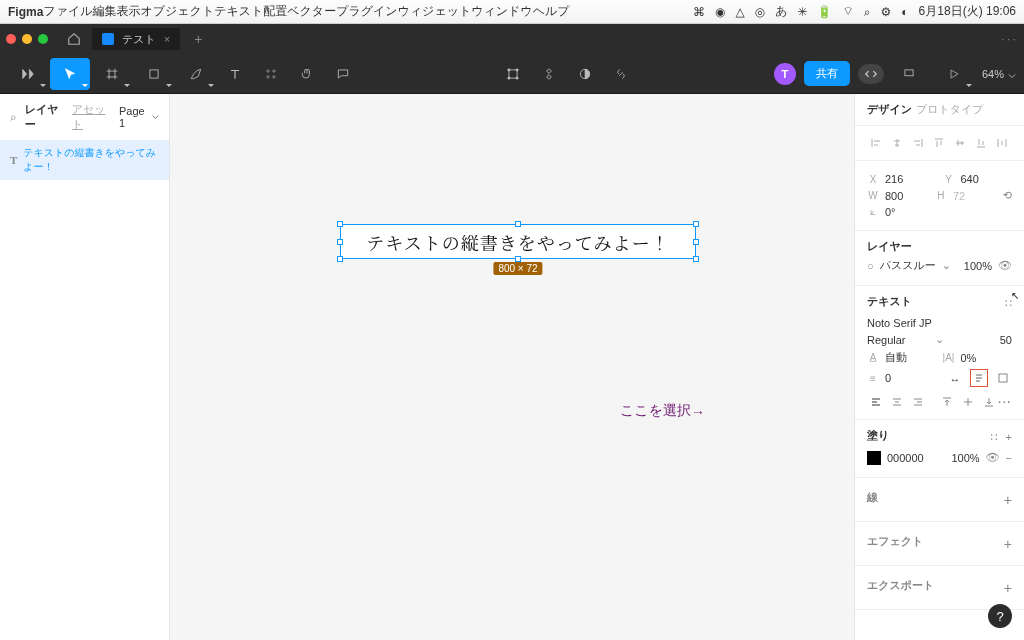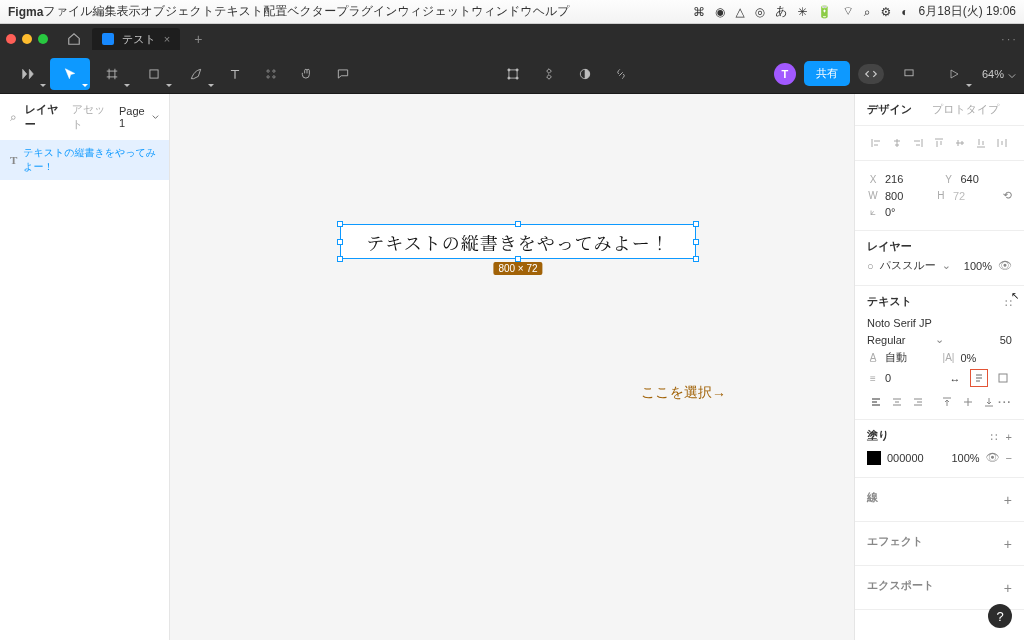--- a/index.html
+++ b/index.html
@@ -36,39 +36,39 @@
 .share { background: #0d99ff; color: #fff; padding: 5px 12px; border-radius: 5px; font-size: 11px; }
 .devpill{background:#444;border-radius:12px;padding:3px 6px;display:flex;align-items:center;gap:4px;color:#ccc;}
 .zoom{font-size:11px;color:#ccc;display:flex;align-items:flex-end;gap:4px;}
 
 
 .workspace { display:flex; height: calc(640px - 24px - 30px - 40px); background:#fff;}
 .left-panel { width: 170px; border-right: 1px solid #e5e5e5; background:#fff; }
 .lp-head { display:flex; align-items:center; gap:8px; padding:8px 10px; font-size:11px; color:#333; }
 .lp-search{color:#999;font-size:12px;}
 .lp-tab-active{font-weight:600;}
-.lp-tab-inactive{color:#aaa;}
+.lp-tab-inactive{color:#aaa;text-decoration:underline;}
 .lp-page{margin-left:auto;color:#333;display:flex;align-items:center;gap:3px;}
 .layer-row{background:#e4f0ff;padding:6px 10px;display:flex;align-items:center;gap:6px;color:#0d99ff;font-size:10px;}
 .layer-T{font-family:Georgia,serif;font-weight:600;color:#888;font-size:11px;}
 
 
 .canvas { flex:1; position:relative; background:#f5f5f5; }
 .selbox{position:absolute;left:170px;top:130px;width:356px;height:35px;border:1px solid #0d99ff;background:#fff;display:flex;align-items:center;justify-content:center;}
 .selbox-text{font-family:"Noto Serif JP","Yu Mincho",Georgia,serif;font-size:18px;color:#111;letter-spacing:1px;}
 .handle{position:absolute;width:6px;height:6px;background:#fff;border:1px solid #0d99ff;}
 .h-tl{left:-4px;top:-4px;}.h-tr{right:-4px;top:-4px;}.h-bl{left:-4px;bottom:-4px;}.h-br{right:-4px;bottom:-4px;}
 .h-tm{left:50%;top:-4px;transform:translateX(-50%);}.h-bm{left:50%;bottom:-4px;transform:translateX(-50%);}
 .h-ml{left:-4px;top:50%;transform:translateY(-50%);}.h-mr{right:-4px;top:50%;transform:translateY(-50%);}
 .dimbadge{position:absolute;left:50%;transform:translateX(-50%);top:100%;margin-top:4px;background:#a16207;color:#fff;font-size:10px;padding:1px 5px;border-radius:2px;white-space:nowrap;}
-.annot{position:absolute;left:450px;top:290px;color:#a16207;font-size:14px;font-weight:500;margin-left:21px;}
+.annot{position:absolute;left:450px;top:308px;color:#701a75;font-size:14px;font-weight:500;}
 
 
 .right-panel{width:170px;border-left:1px solid #e5e5e5;background:#fff;overflow-y:auto;font-size:11px;color:#333;}
-.rp-tabs{display:flex;gap:20px;padding:8px 12px;border-bottom:1px solid #eee;}
+.rp-tabs{display:flex;gap:4px;padding:8px 12px;border-bottom:1px solid #eee;}
 .rp-tab-a{font-weight:600;}.rp-tab-i{color:#aaa;}
 .rp-section{padding:8px 12px;border-bottom:1px solid #eee;}
 .rp-row{display:flex;align-items:center;gap:6px;margin:4px 0;}
 .rp-label{color:#aaa;width:12px;text-align:center;font-size:10px;}
 .rp-val{color:#333;}
 .rp-val.dim{color:#bbb;}
 .rp-half{flex:1;}
 .rp-sec-title{font-weight:600;margin-bottom:4px;font-size:11px;}
 .rp-sec-title-row{display:flex;align-items:center;}
 .rp-sec-title-row .sec-icons{margin-left:auto;display:flex;gap:8px;color:#888;}

